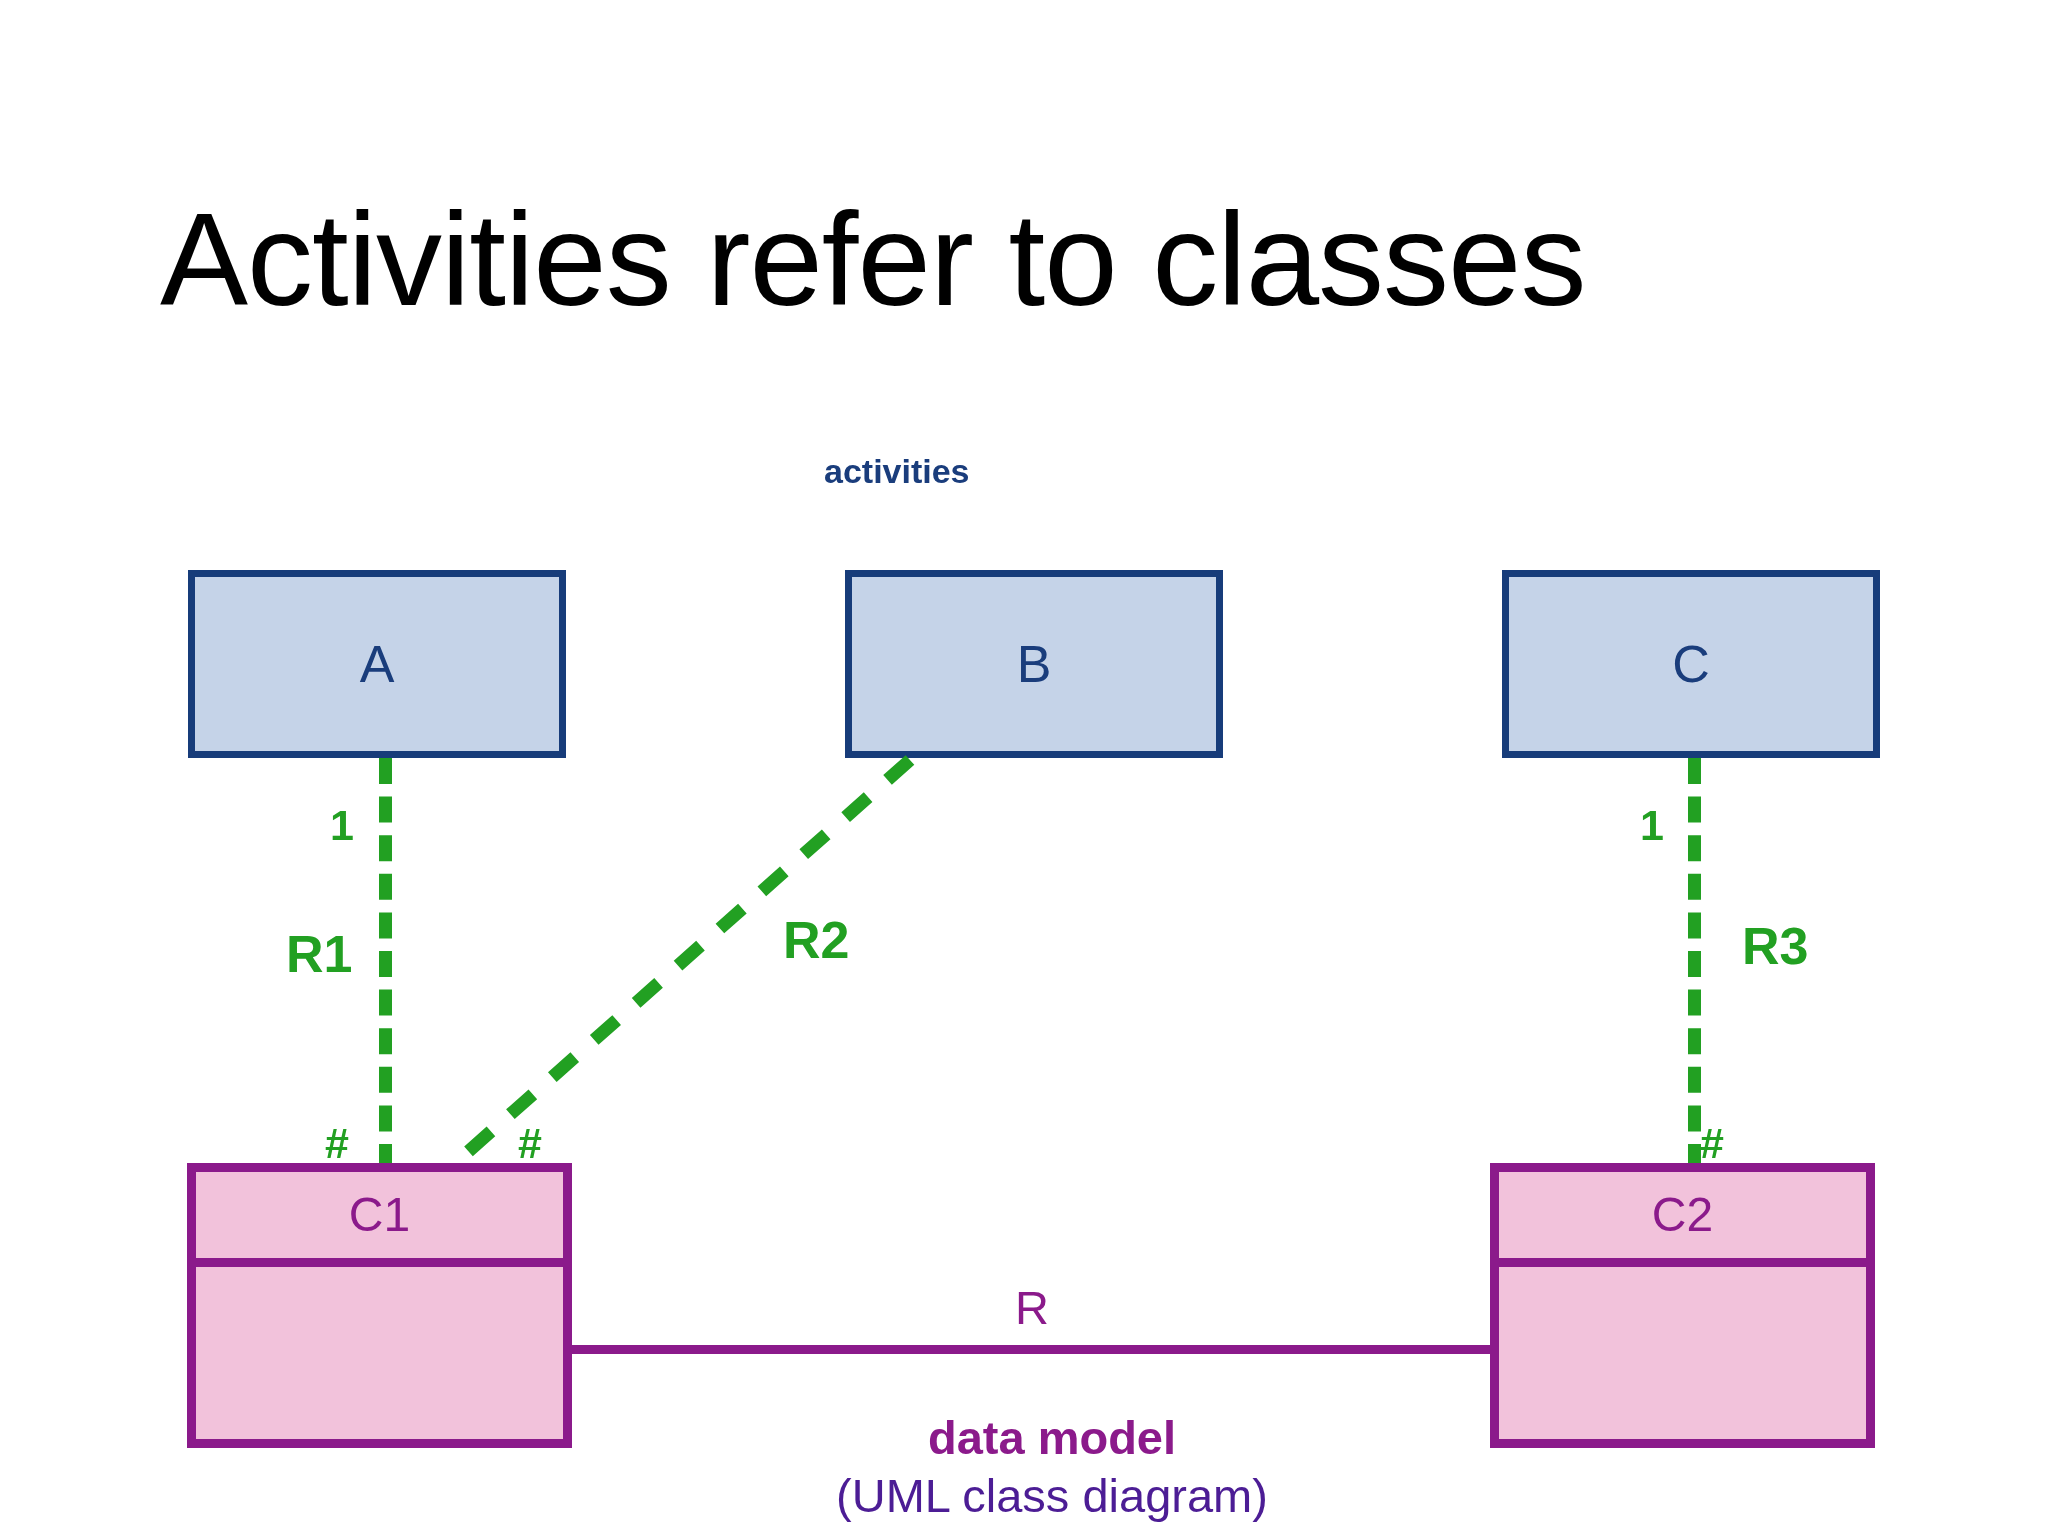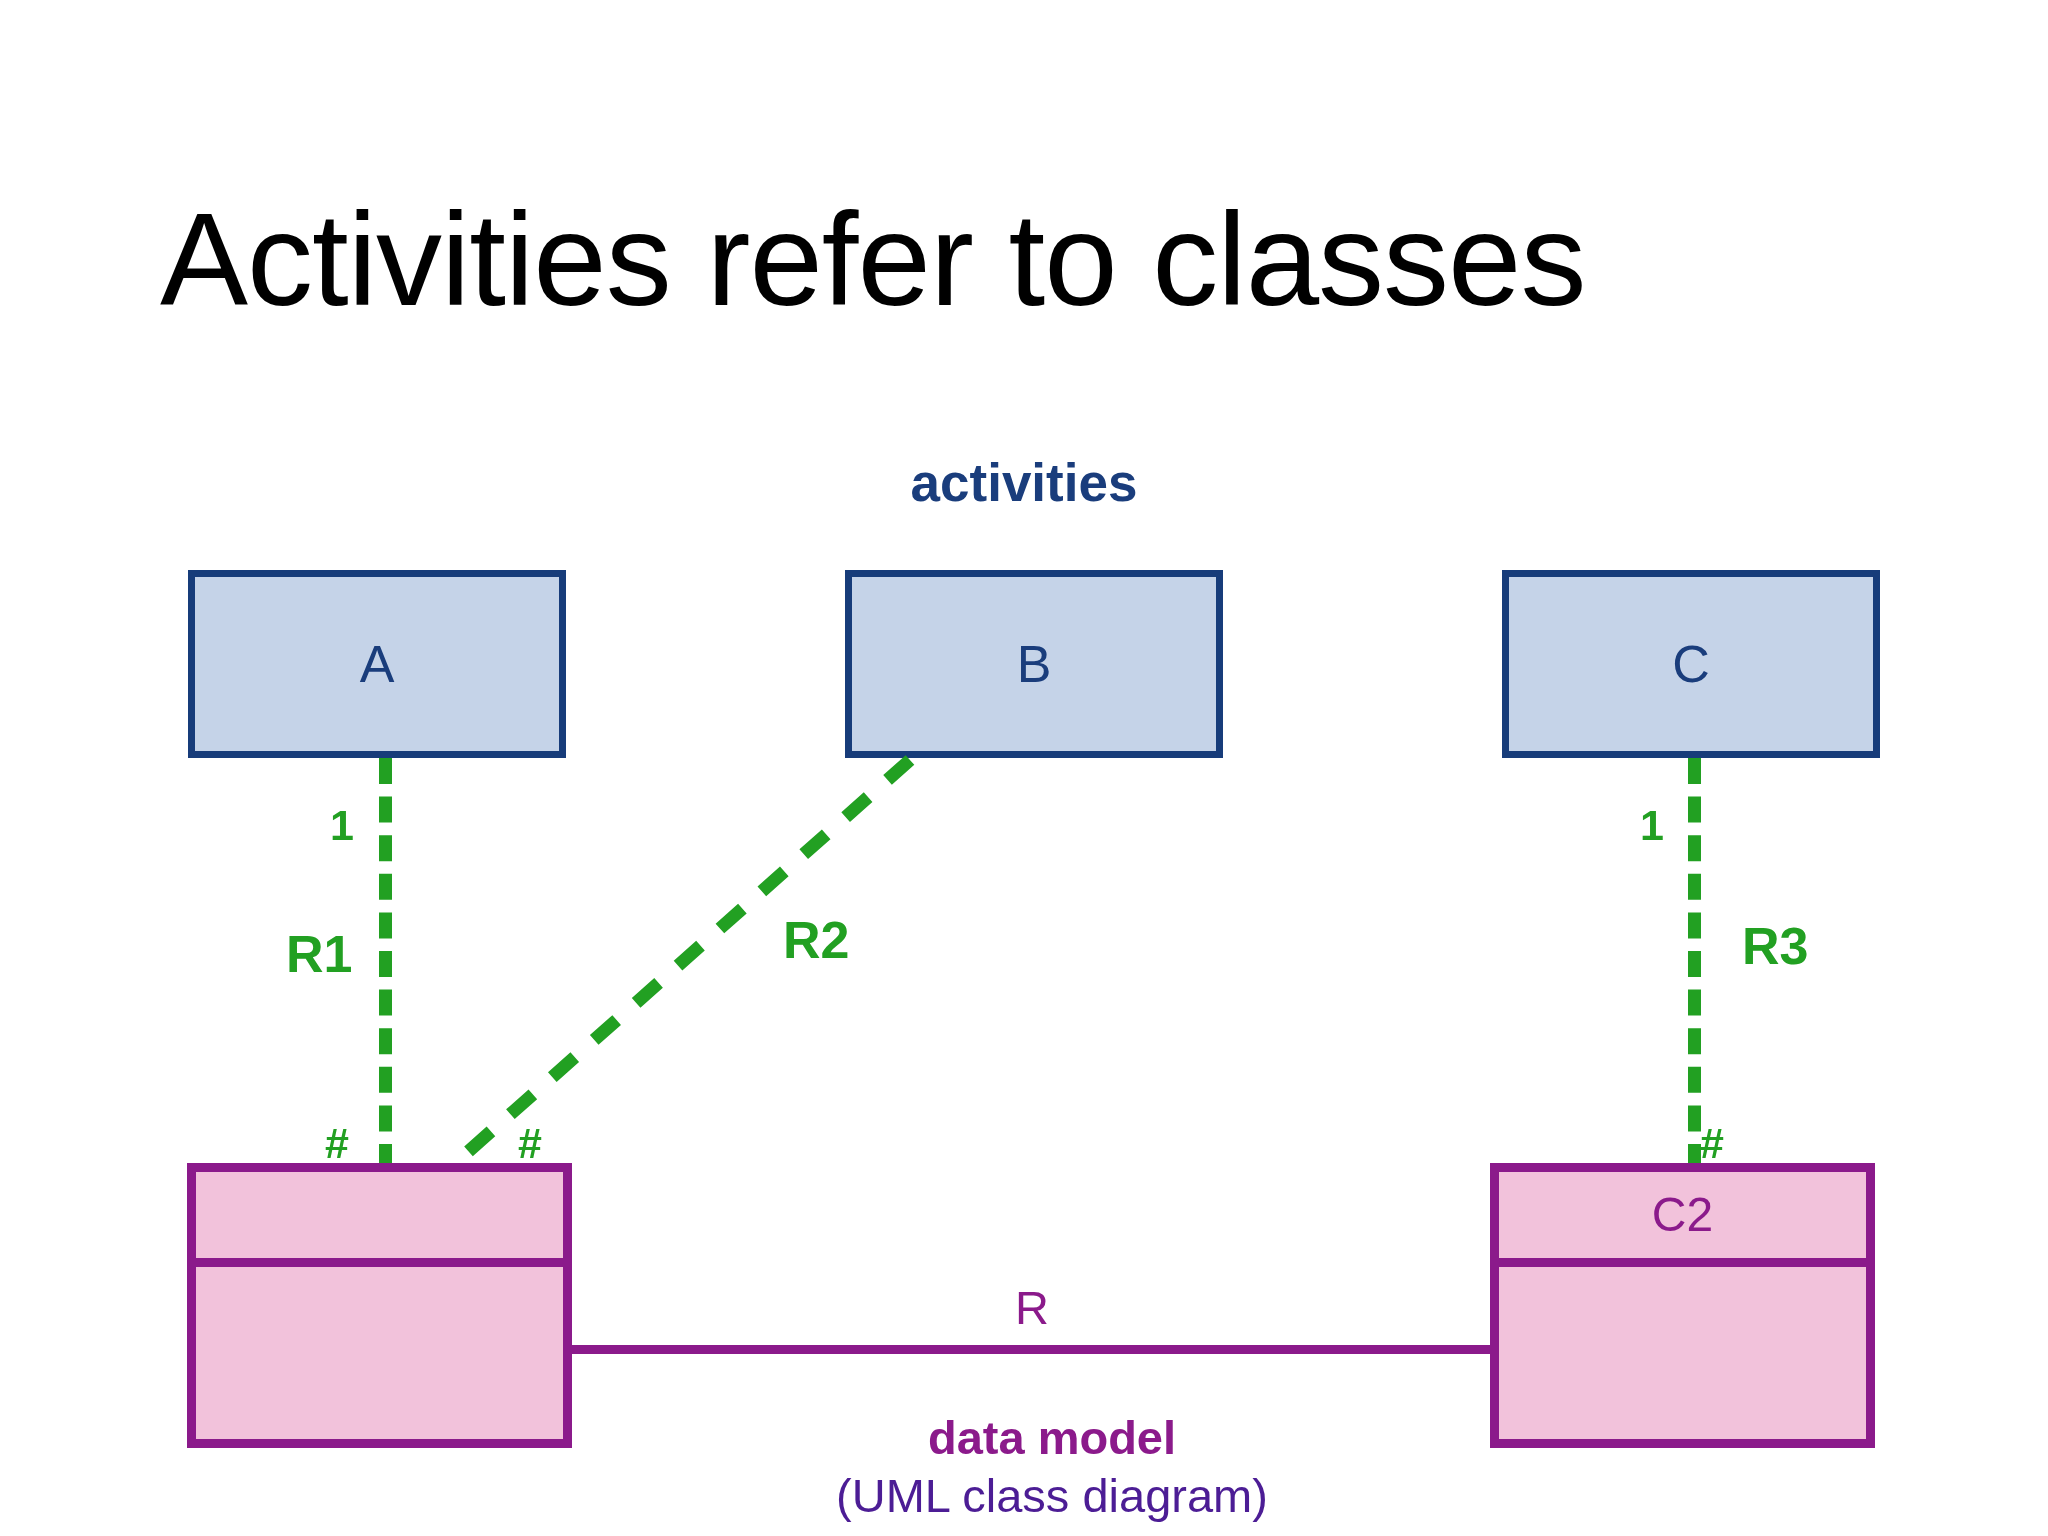--- a/index.html
+++ b/index.html
@@ -39,22 +39,21 @@
     letter-spacing: -1px;
     white-space: nowrap;
   }
 
   
   .activities-caption {
     position: absolute;
     left: 824px;
     top: 404px;
     width: 400px;
-    text-align: center;
-    font-size: 53px;
+    font-size: 34px;
     font-weight: bold;
     color: #1a3d7c;
     white-space: nowrap;
   }
 
   
   .activity-box {
     position: absolute;
     width: 378px;
     height: 188px;
@@ -232,20 +231,21 @@
   <div class="green-lbl" id="lbl-1-right">1</div>
 
   <div class="green-lbl big" id="lbl-r3">R3</div>
 
   <div class="green-lbl" id="lbl-hash-r3">#</div>
 
   <div id="assoc-line"></div>
   <div id="assoc-label">R</div>
 
   <div class="class-box" id="class-c1">
+    <div class="class-name">C1</div>
     <div class="class-divider"></div>
   </div>
 
   <div class="class-box" id="class-c2">
     <div class="class-name">C2</div>
     <div class="class-divider"></div>
   </div>
 
   <div id="data-model-caption">
     <span class="dm-line1">data model</span>

